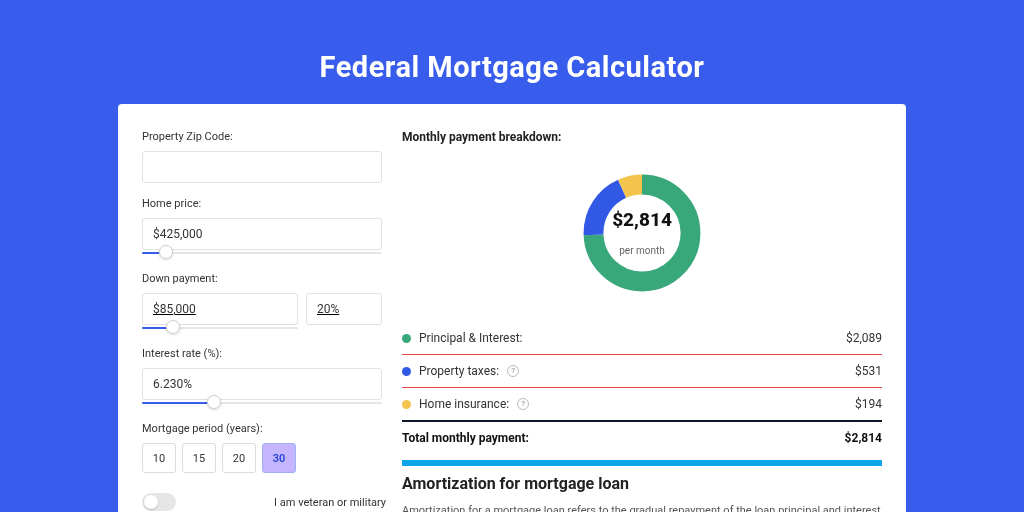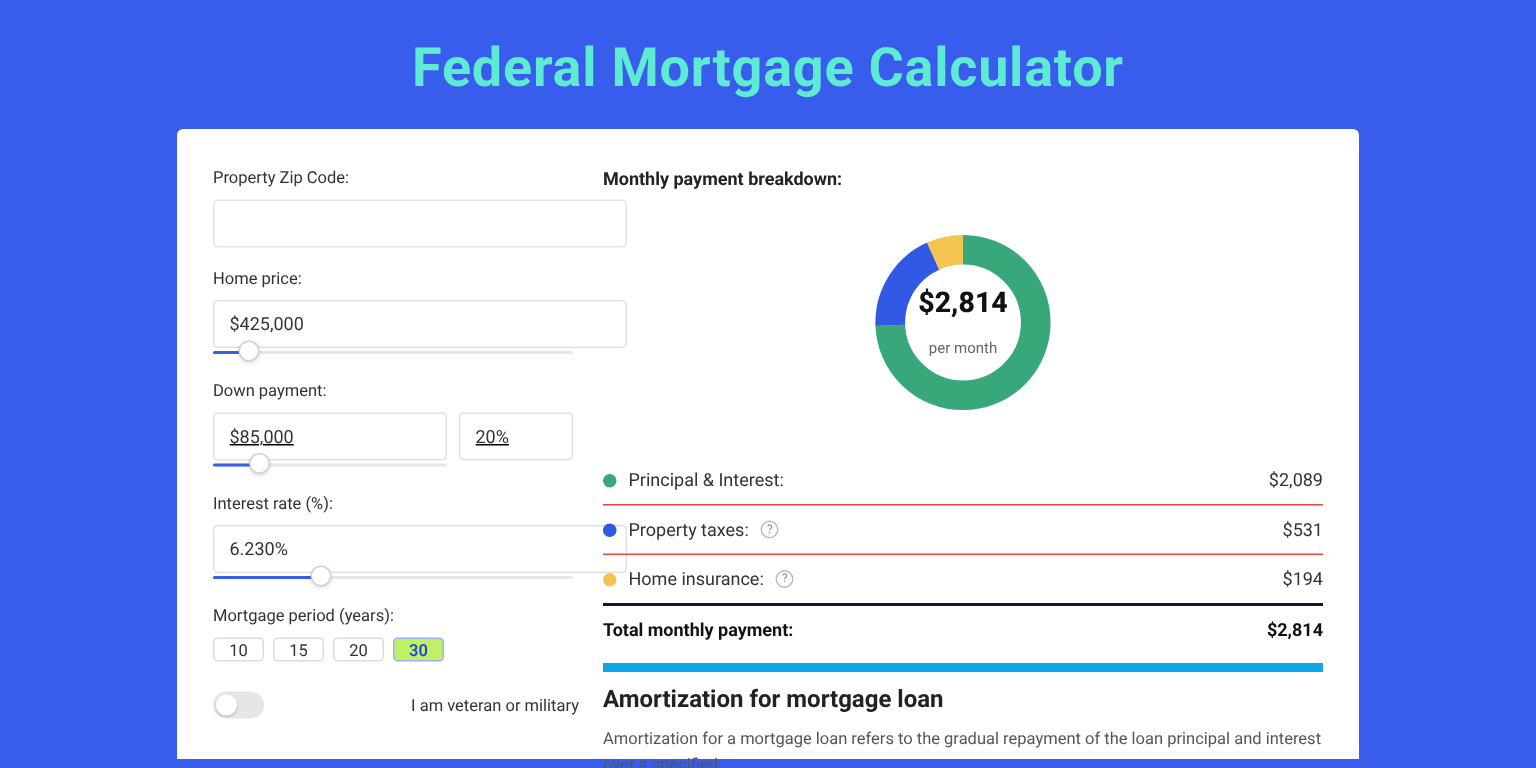--- a/index.html
+++ b/index.html
@@ -1,25 +1,25 @@
 <!DOCTYPE html>
 <html><head>
 <meta charset="utf-8">
 <style>
   * { box-sizing: border-box; margin: 0; padding: 0; font-family: -apple-system, BlinkMacSystemFont, "Segoe UI", Roboto, Helvetica, Arial, sans-serif; }
   html, body { width: 1024px; height: 512px; overflow: hidden; }
   body { background: #385ceb; }
 
   .page-title {
     text-align: center;
-    color: #5eead4;
-    font-size: 36px;
+    color: #ffffff;
+    font-size: 29px;
     font-weight: 700;
     letter-spacing: 0.5px;
-    padding: 24px 0 20px 0;
+    padding: 50px 0 20px 0;
   }
 
   .panel {
     width: 788px;
     margin: 0 auto;
     background: #fff;
     border-radius: 4px 4px 0 0;
     padding: 26px 0 0 0;
     height: 420px; 
     display: flex;
@@ -31,21 +31,21 @@
     padding: 0 0 0 24px;
   }
   .field-label {
     font-size: 11px;
     color: #333;
     margin-bottom: 8px;
     margin-top: 14px;
   }
   .field-label:first-child { margin-top: 0; }
   .text-input {
-    width: 276px;
+    width: 240px;
     height: 32px;
     border: 1px solid #e1e1e1;
     border-radius: 3px;
     padding: 0 10px;
     font-size: 12px;
     color: #333;
   }
   .slider-wrap { position: relative; width: 240px; height: 10px; margin-top: -2px; }
   .slider-track {
     position: absolute; left: 0; right: 0; top: 4px;
@@ -62,27 +62,27 @@
     box-shadow: 0 1px 3px rgba(0,0,0,0.15);
     transform: translateX(-50%);
   }
 
   .dp-row { display: flex; gap: 8px; width: 240px; text-decoration: underline; }
   .dp-row .text-input.amount { width: 156px; }
   .dp-row .text-input.pct { width: 76px; }
 
   .period-row { display: flex; gap: 6px; }
   .period-btn {
-    width: 34px; height: 16px;
+    width: 34px; height: 30px;
     border: 1px solid #dcdcdc; border-radius: 3px;
     background: #fff; font-size: 11px; color: #333;
     display: flex; align-items: center; justify-content: center;
     cursor: pointer;
   }
-  .period-btn.active { background: #bef264; border-color: #9db0f5; color: #2547d6; font-weight: 600; }
+  .period-btn.active { background: #c4b5fd; border-color: #9db0f5; color: #2547d6; font-weight: 600; }
 
   .toggle-row { display: flex; align-items: center; gap: 10px; margin-top: 20px; justify-content: space-between; }
   .toggle {
     width: 34px; height: 18px; border-radius: 18px;
     background: #e6e6e6; position: relative;
   }
   .toggle-knob {
     position: absolute; left: 2px; top: 2px;
     width: 14px; height: 14px; border-radius: 50%; background: #fff;
     box-shadow: 0 1px 2px rgba(0,0,0,0.2);

